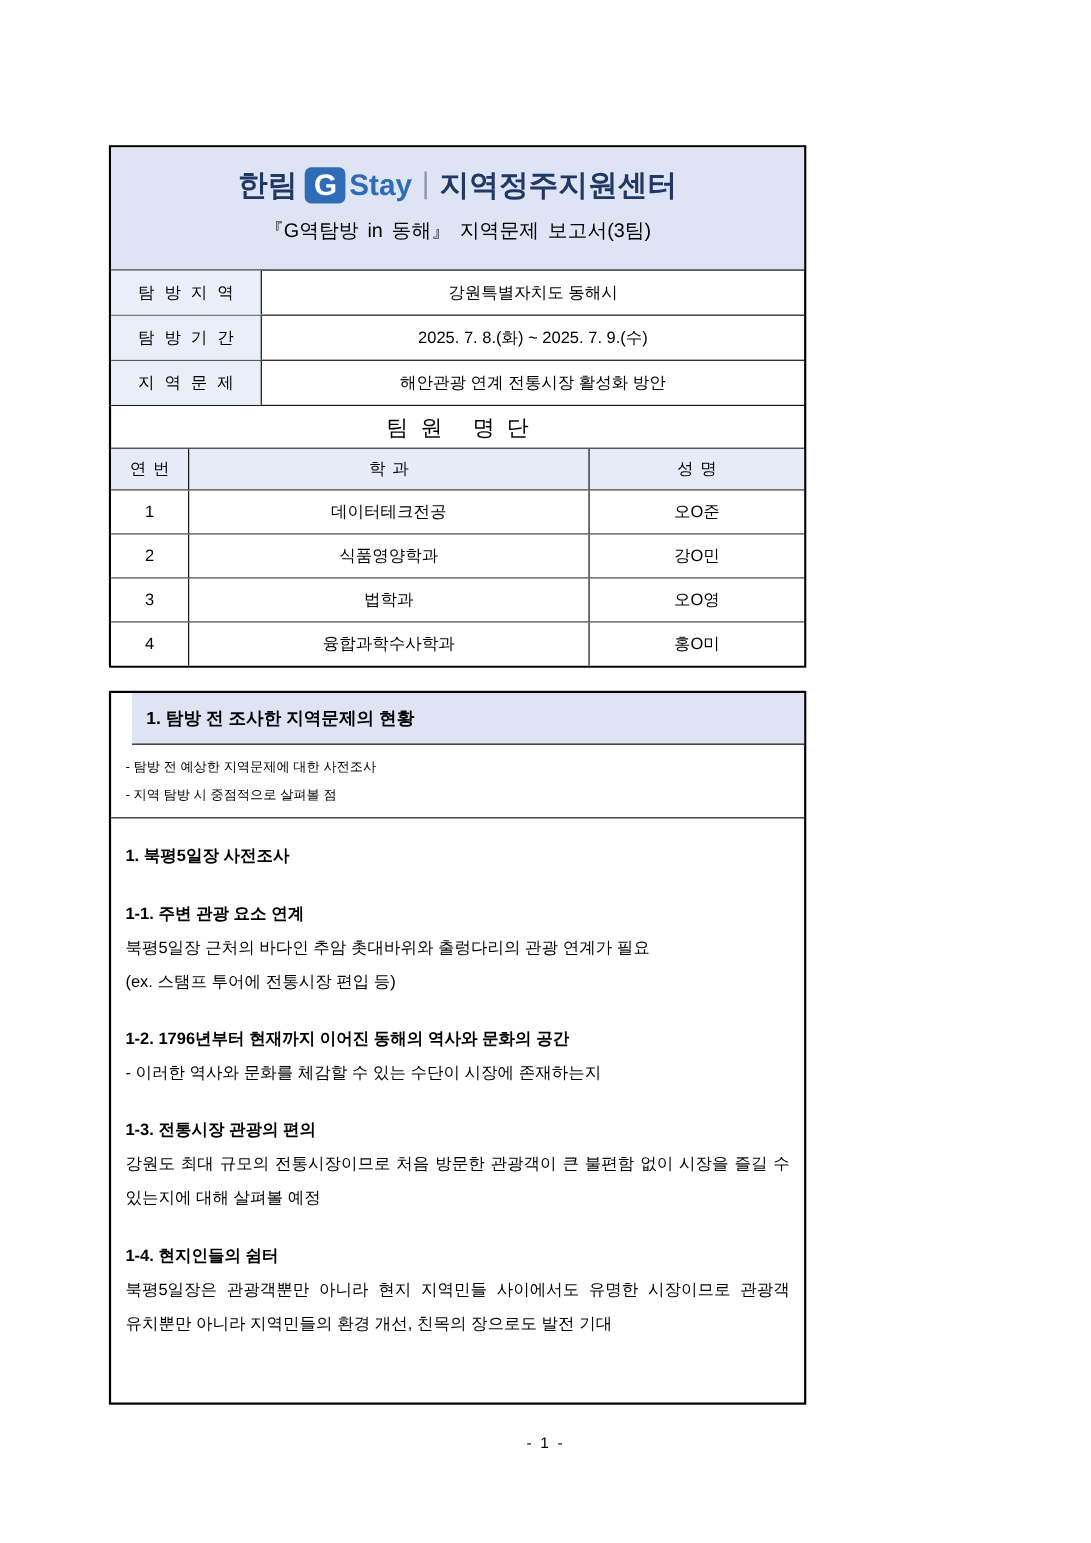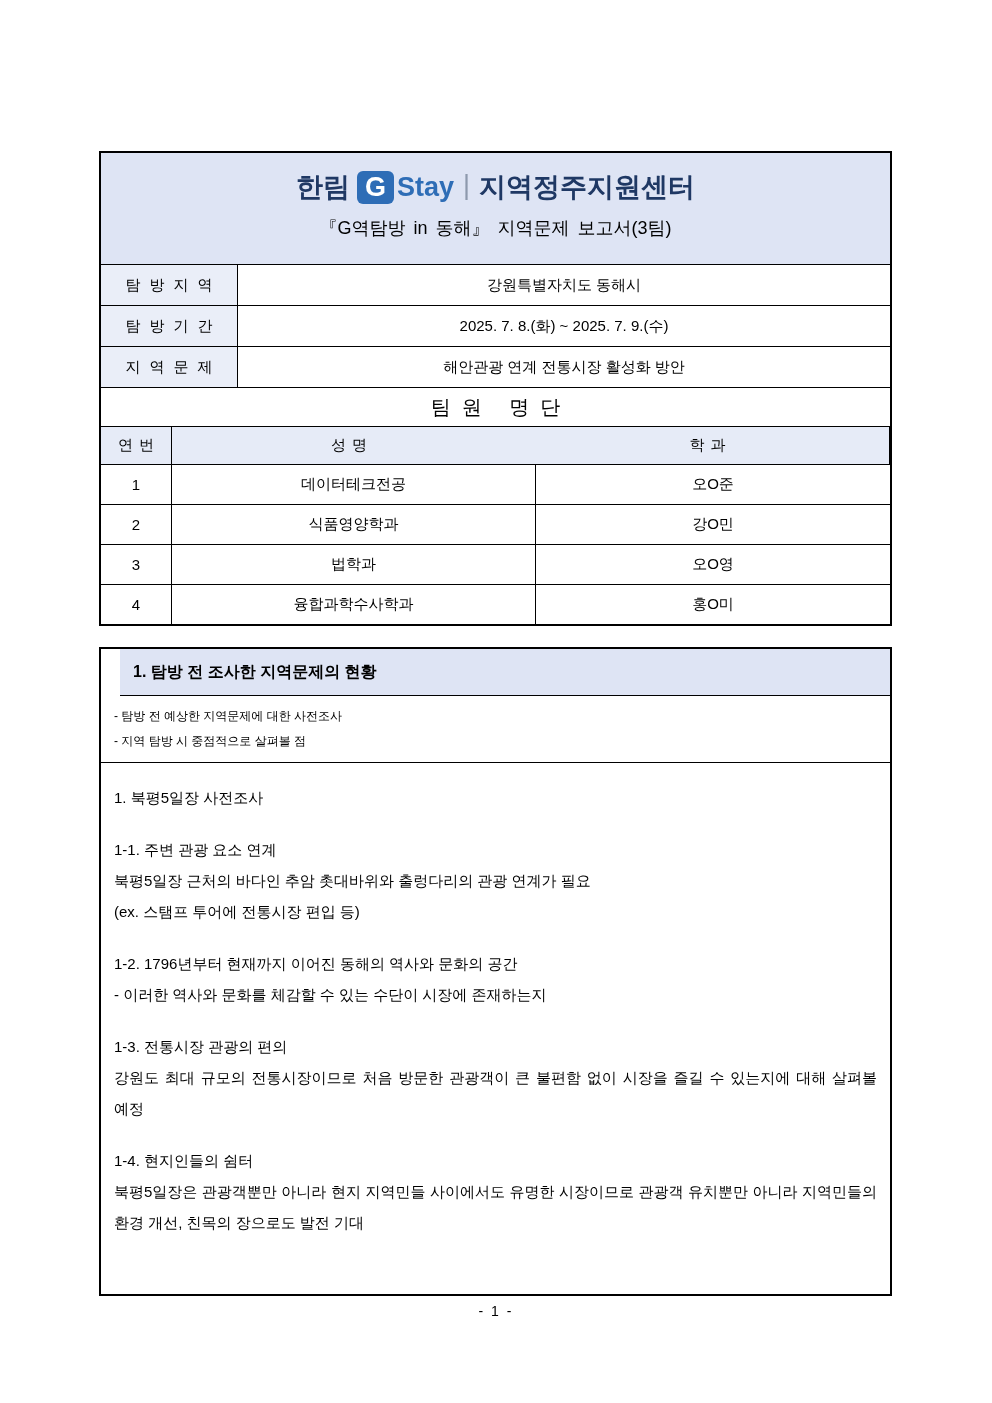--- a/index.html
+++ b/index.html
@@ -3,21 +3,21 @@
 <meta charset="utf-8">
 <style>
   html,body { margin:0; padding:0; }
   body {
     width:992px; height:1403px;
     background:#ffffff;
     font-family:"Liberation Sans","DejaVu Sans",sans-serif;
     color:#000;
   }
   .sheet { position:relative; width:992px; height:1403px; background:#fff; overflow:hidden; }
-  .content { position:absolute; left:99px; top:151px; width:793px; }
+  .content { position:absolute; left:99px; top:132px; width:634px; }
 
   
   .box { border:2px solid var(--border,#000); box-sizing:border-box; background:#fff; }
   .t1-header {
     background:var(--header-bg,#dee4f4);
     border-bottom:1px solid var(--border,#000);
     height:112px; text-align:center; box-sizing:border-box;
     padding-top:17px;
   }
   .logo-line { font-size:27px; font-weight:bold; letter-spacing:0; line-height:34px; }
@@ -63,21 +63,21 @@
     background:var(--header-bg,#dee4f4);
     border-bottom:1px solid var(--border,#000);
     height:47px; display:flex; align-items:center;
     padding-left:13px; font-weight:bold; font-size:16px; box-sizing:border-box;margin-left:19px;
   }
   .sec-intro {
     border-bottom:1px solid var(--border,#000);
     padding:8px 13px; font-size:12px; line-height:25px; min-height:49px; box-sizing:content-box;
   }
   .sec-body { padding:14px 13px 12px; font-size:15px; min-height:505px; box-sizing:content-box; }
-  .b-h { font-weight:normal; line-height:30px; margin-top:22px; }
+  .b-h { font-weight:bold; line-height:30px; margin-top:22px; }
   .b-h:first-child { margin-top:6px; }
   .b-p { line-height:31px; text-align:justify; word-break:keep-all; }
 
   .page-num {
     position:absolute; top:1303px; left:0; width:100%;
     text-align:center; font-size:14px; letter-spacing:2px; color:#000;
   }
 </style>
 </head>
 <body>
@@ -107,22 +107,22 @@
   <div class="info-row">
     <div class="info-label">지역문제</div>
     <div class="info-value">해안관광 연계 전통시장 활성화 방안</div>
   </div>
 </div>
 
       <div class="caption-row">팀원 명단</div>
 
       <div class="team-header">
         <div class="cell col-no">연번</div>
+        <div class="cell col-dept">학과</div>
         <div class="cell col-name">성명</div>
-        <div class="cell col-dept">학과</div>
       </div>
       <div id="team-rows">
   <div class="team-row">
     <div class="cell col-no">1</div>
     <div class="cell col-dept">데이터테크전공</div>
     <div class="cell col-name">오O준</div>
   </div>
 
   <div class="team-row">
     <div class="cell col-no">2</div>

